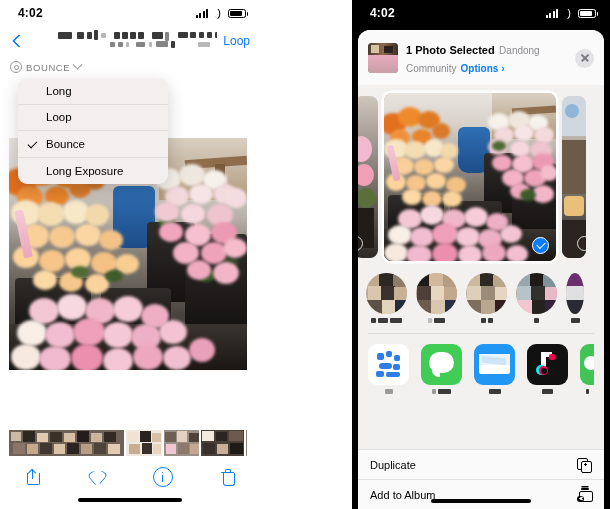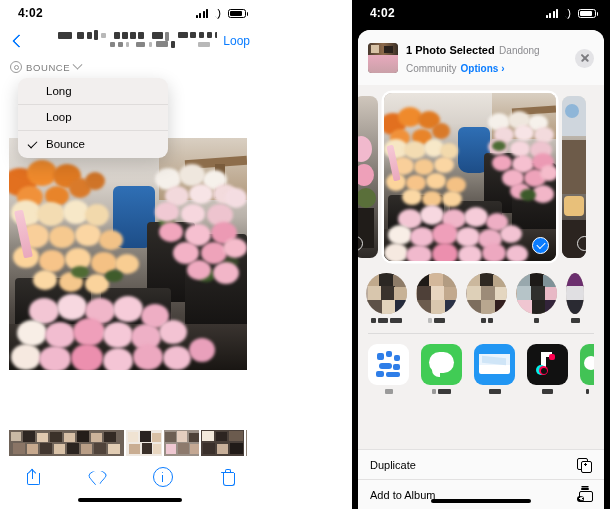--- a/index.html
+++ b/index.html
@@ -349,20 +349,23 @@
       <div class="menu-item">
         <span>Long</span>
       </div>
       <div class="menu-item">
         <span>Loop</span>
       </div>
       <div class="menu-item">
         <span class="menu-check"></span>
         <span>Bounce</span>
       </div>
+      <div class="menu-item">
+        <span>Long Exposure</span>
+      </div>
     </div>
 
     <div class="thumbstrip">
       <div class="thumb" style="width:118px;background:#6e6258">
         <i class="px" style="left:2px;top:2px;width:10px;height:9px;background:#c9b9a5"></i>
         <i class="px" style="left:14px;top:1px;width:12px;height:11px;background:#2e2622"></i>
         <i class="px" style="left:28px;top:3px;width:11px;height:9px;background:#e0c9b0"></i>
         <i class="px" style="left:41px;top:2px;width:12px;height:10px;background:#3b3129"></i>
         <i class="px" style="left:55px;top:3px;width:11px;height:9px;background:#d7bfa6"></i>
         <i class="px" style="left:68px;top:1px;width:12px;height:11px;background:#241d19"></i>

